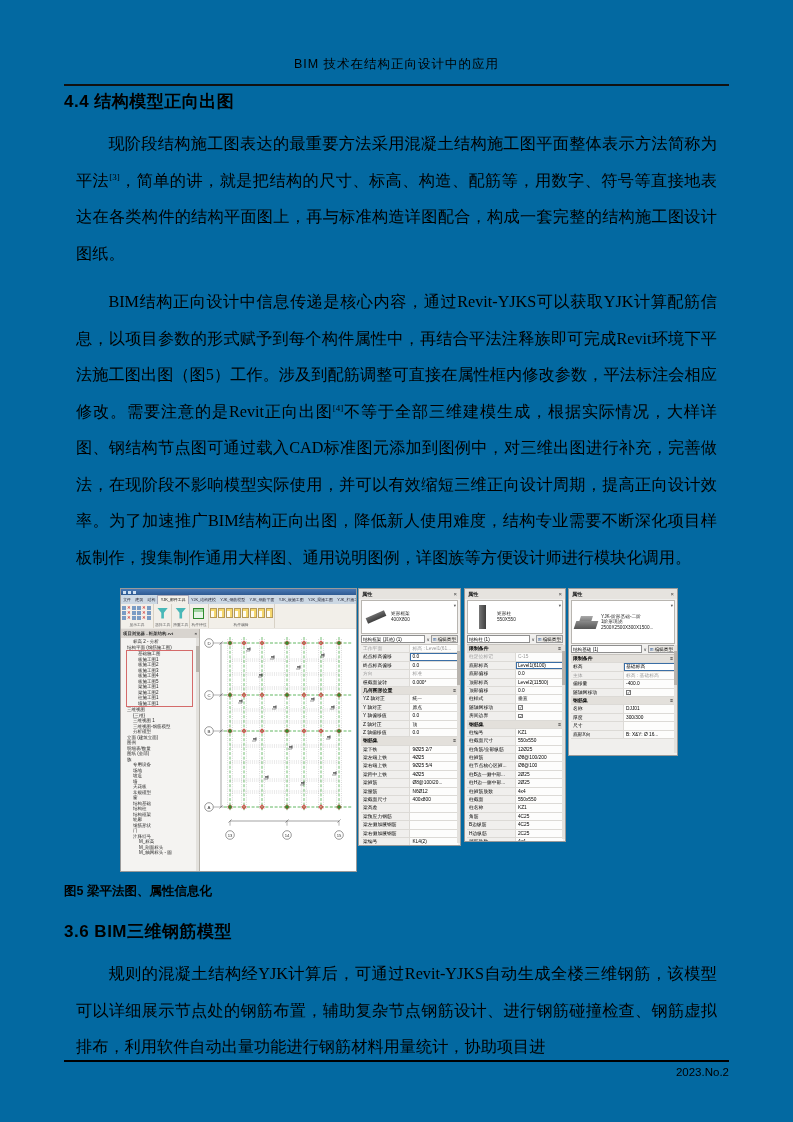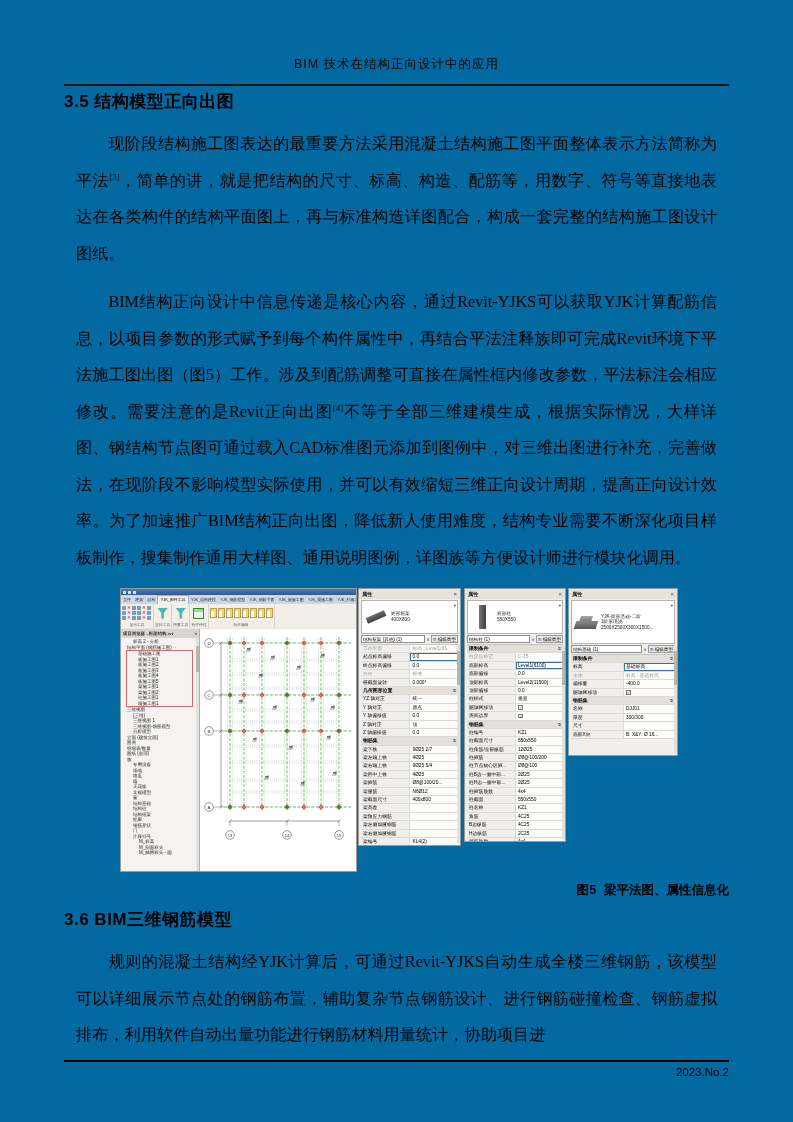--- a/index.html
+++ b/index.html
@@ -11,24 +11,24 @@
         font-size:12.5px;letter-spacing:1px;font-family:"Liberation Sans",sans-serif}
   .head-rule{position:absolute;top:84px;left:64px;right:64px;border-top:2px solid #111}
   .foot-rule{position:absolute;top:1060px;left:64px;right:64px;border-top:2.5px solid #000}
   .page-num{position:absolute;top:1066px;left:0;right:0;text-align:center;font-size:11.5px;
         font-family:"Liberation Sans",sans-serif}
   .issue{position:absolute;top:1066px;right:64px;font-size:11.5px;font-family:"Liberation Sans",sans-serif}
   
   .content{position:absolute;top:88px;left:64px;width:665px}
   h2.sec{font-size:17px;font-weight:700;font-family:"Liberation Sans",sans-serif;
         letter-spacing:.5px;margin:2px 0 8px;height:24px;line-height:24px}
-  h2.sec36{margin-top:8px}
+  h2.sec36{margin-top:20px}
   p.body{font-size:16.2px;line-height:36.5px;text-align:justify;text-indent:2em;margin:12px}
   p.body sup{font-size:9px;line-height:0}
-  .caption{text-align:right;font-size:12.5px;font-weight:600;font-family:Liberation Mono, monospace;
+  .caption{text-align:left;font-size:12.5px;font-weight:600;font-family:Liberation Sans, sans-serif;
         margin:6px 0 4px;height:18px;line-height:18px}
   
   .figure{position:relative;height:288px;margin-top:2px;font-family:"Liberation Sans",sans-serif}
   .rwin{position:absolute;left:56px;top:0;width:237px;height:284px;border:1px solid #9a9a9a;background:#e9e6e1}
   .titlestrip{height:6px;background:linear-gradient(#4a79b5,#2e5a92);display:flex;align-items:center;gap:2px;padding:0 2px}
   .titlestrip i{display:block;width:3px;height:3px;background:#cfe0f2}
   .rtabs{height:9px;background:#ccd8e4;display:flex;align-items:flex-end;overflow:hidden}
   .rtab{font-size:3.9px;line-height:8px;padding:0 2.2px;color:#223;white-space:nowrap}
   .rtab.active{background:#f2efe9;border:0.5px solid #aab;border-bottom:none;color:#000}
   .rtools{height:24px;background:#f2efe9;display:flex}
@@ -93,21 +93,21 @@
   .psbthumb{width:3px;height:34px;background:#b8b4ae;margin-top:6px}
 </style>
 </head>
 <body>
 
 <div class="page">
   <div class="running-head">BIM 技术在结构正向设计中的应用</div>
   <div class="head-rule"></div>
 
   <div class="content">
-    <h2 class="sec">3.5 结构模型正向出图</h2>
+    <h2 class="sec">4.4 结构模型正向出图</h2>
     <p class="body"><span>现阶段结构施工图表达的最重要方法采用混凝土结构施工图平面整体表示方法简称为平法</span><sup>[3]</sup><span>，简单的讲，就是把结构的尺寸、标高、构造、配筋等，用数字、符号等直接地表达在各类构件的结构平面图上，再与标准构造详图配合，构成一套完整的结构施工图设计图纸。</span></p>
     <p class="body"><span>BIM结构正向设计中信息传递是核心内容，通过Revit-YJKS可以获取YJK计算配筋信息，以项目参数的形式赋予到每个构件属性中，再结合平法注释族即可完成Revit环境下平法施工图出图（图5）工作。涉及到配筋调整可直接在属性框内修改参数，平法标注会相应修改。需要注意的是Revit正向出图</span><sup>[4]</sup><span>不等于全部三维建模生成，根据实际情况，大样详图、钢结构节点图可通过载入CAD标准图元添加到图例中，对三维出图进行补充，完善做法，在现阶段不影响模型实际使用，并可以有效缩短三维正向设计周期，提高正向设计效率。为了加速推广BIM结构正向出图，降低新人使用难度，结构专业需要不断深化项目样板制作，搜集制作通用大样图、通用说明图例，详图族等方便设计师进行模块化调用。</span></p>
 
     <div class="figure">
 
       <div class="rwin">
         <div class="titlestrip">
             <i></i>
             <i></i>
             <i></i>

